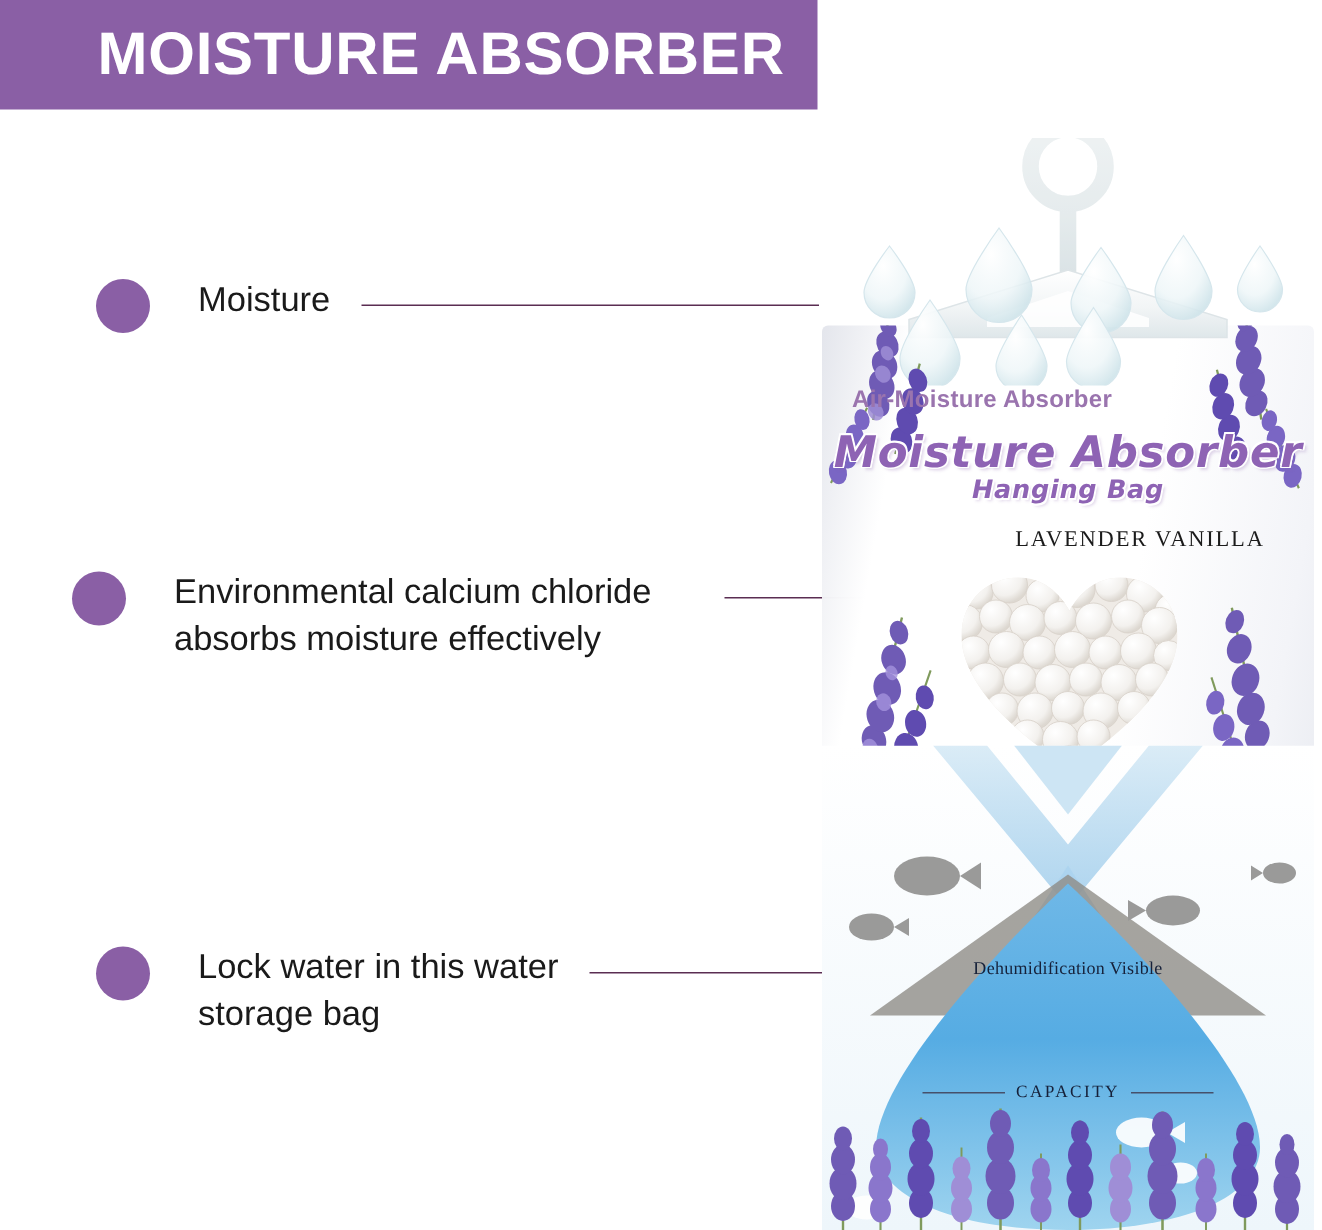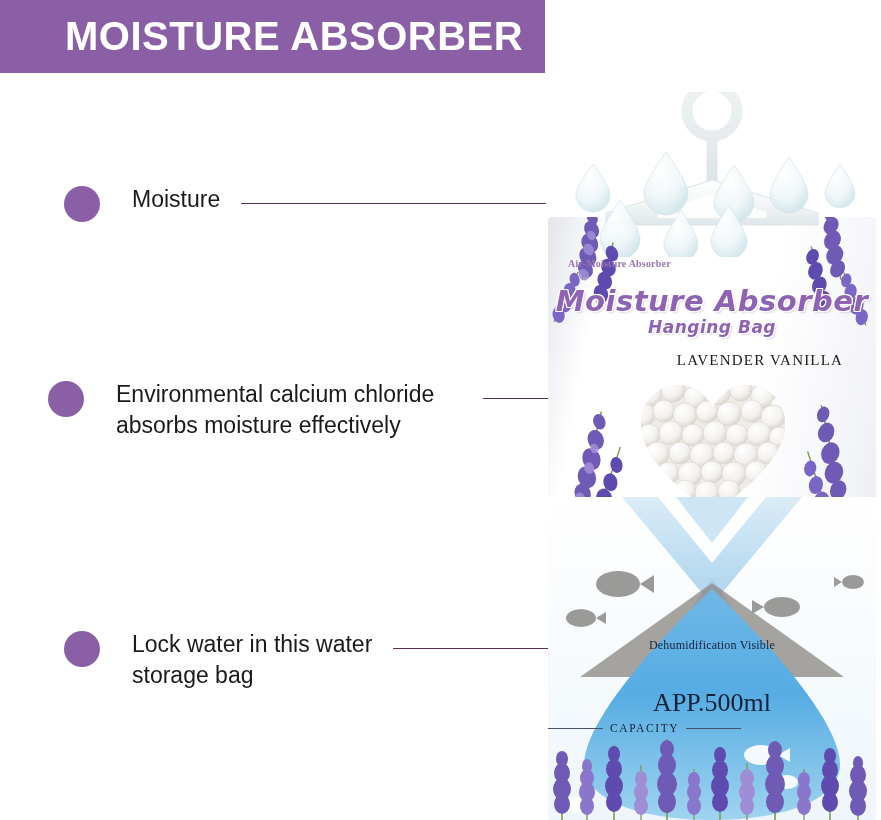--- a/index.html
+++ b/index.html
@@ -114,25 +114,25 @@
     top: 30px;
     width: 328px;
     height: 135px;
   }
 
   
   #tagline {
     position: absolute;
     left: 20px;
     top: 166px;
-    font-size: 10px;
+    font-size: 16px;
     font-weight: bold;
     color: #9a74ae;
     letter-spacing: 0.2px;
-    font-family: Liberation Serif, serif;
+    font-family: Liberation Sans, sans-serif;
   }
   #product-title-1 {
     position: absolute;
     left: 0;
     top: 192px;
     width: 328px;
     text-align: center;
     font-size: 29px;
     font-weight: bold;
     font-style: italic;
@@ -213,21 +213,21 @@
     color: #16213a;
     font-family: "Liberation Serif", serif;
   }
   #capacity-row {
     position: absolute;
     left: 0;
     top: 630px;
     width: 328px;
     display: flex;
     align-items: center;
-    justify-content: flex-start;
+    justify-content: center;
     gap: 7px;
   }
   #capacity-row .rule {
     width: 55px;
     height: 1px;
     background: #46506b;
   }
   #capacity-label {
     font-size: 11.5px;
     letter-spacing: 1.6px;
@@ -544,21 +544,20 @@
         <path d="M22 7 L30 2 L30 12 Z"></path>
       </g>
       <g transform="translate(44,300) scale(-1,1)">
         <ellipse cx="14" cy="8" rx="14" ry="8"></ellipse>
         <path d="M28 8 L38 3 L38 13 Z"></path>
       </g>
     </g>
   </svg>
 
   <div id="water-caption">Dehumidification Visible</div>
-  <div id="capacity-value">APP.500ml</div>
   <div id="capacity-row">
     <div class="rule"></div>
     <div id="capacity-label">CAPACITY</div>
     <div class="rule"></div>
   </div>
 
   <svg class="lavender-layer" id="lavender-field" viewBox="0 0 328 100">
     <g>
       <g transform="translate(4,26)">
         <path d="M10 74 L10 6" stroke="#7f9a5c" stroke-width="1.6" fill="none"></path>

